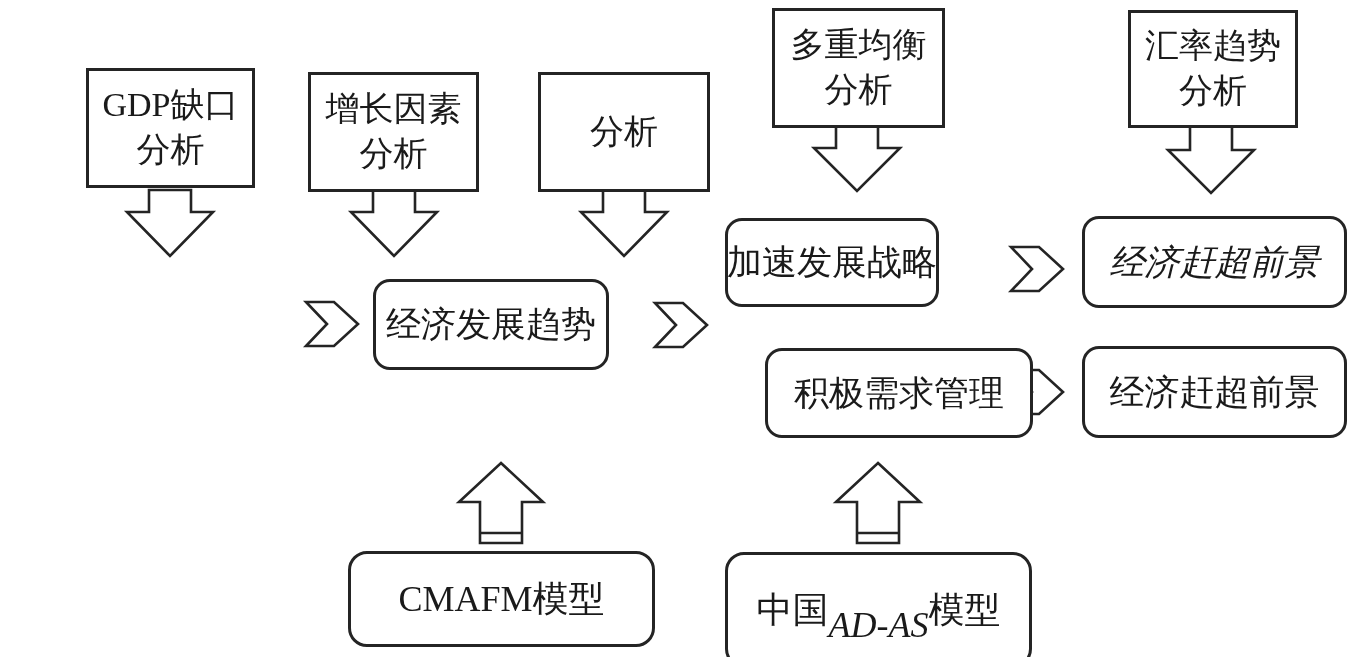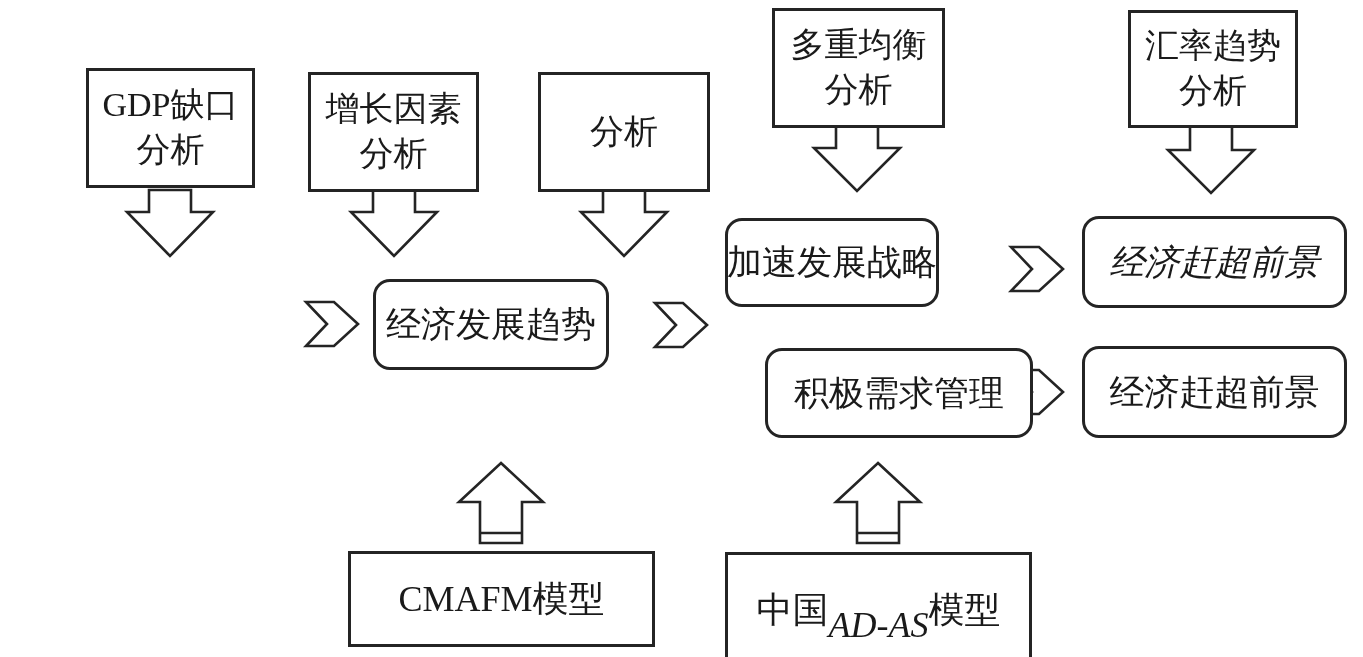--- a/index.html
+++ b/index.html
@@ -43,20 +43,21 @@
   .rounded {
     border-radius: 17px;
     font-size: 35px;
   }
   .rounded.small-text {
     font-size: 31px;
   }
   .model-box {
     font-size: 36px;
     flex-direction: row;
+    border-radius: 19px;
   }
   .italic { font-style: italic; margin-top: 29px; }
 
   
   #b1 { left: 86px;   top: 68px; width: 169px; height: 120px; }
   #b2 { left: 308px;  top: 72px; width: 171px; height: 120px; }
   #b3 { left: 538px;  top: 72px; width: 172px; height: 120px; }
   #b4 { left: 772px;  top: 8px;  width: 173px; height: 120px; }
   #b5 { left: 1128px; top: 10px; width: 170px; height: 118px; }
 

